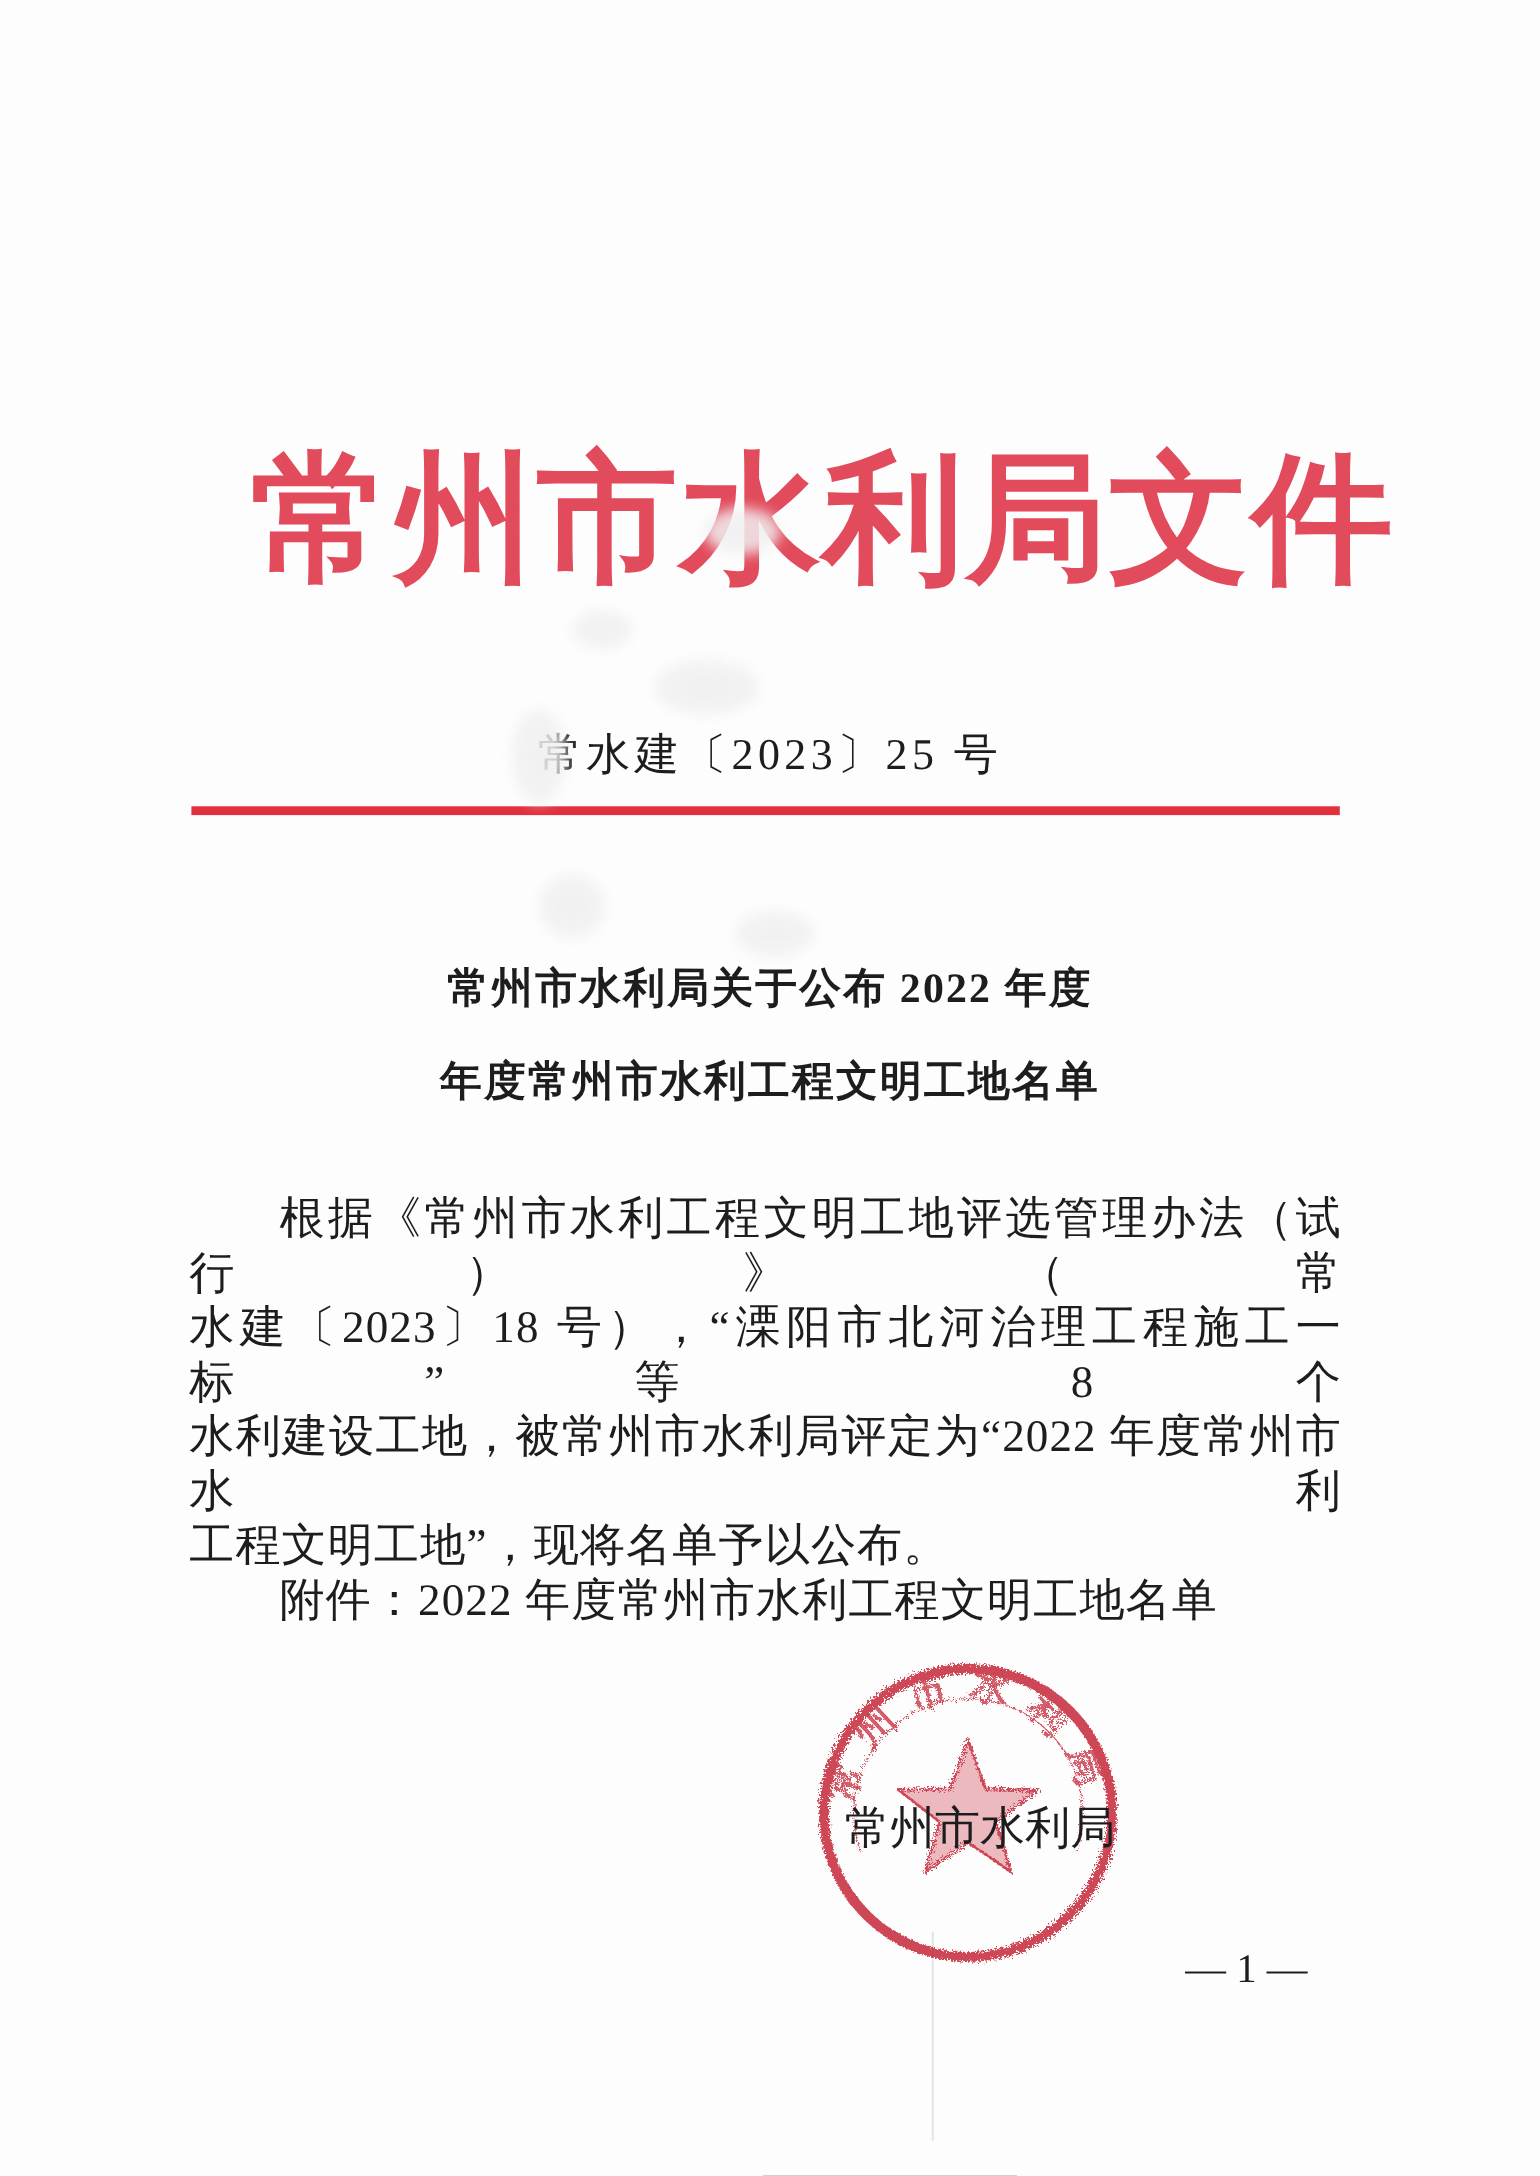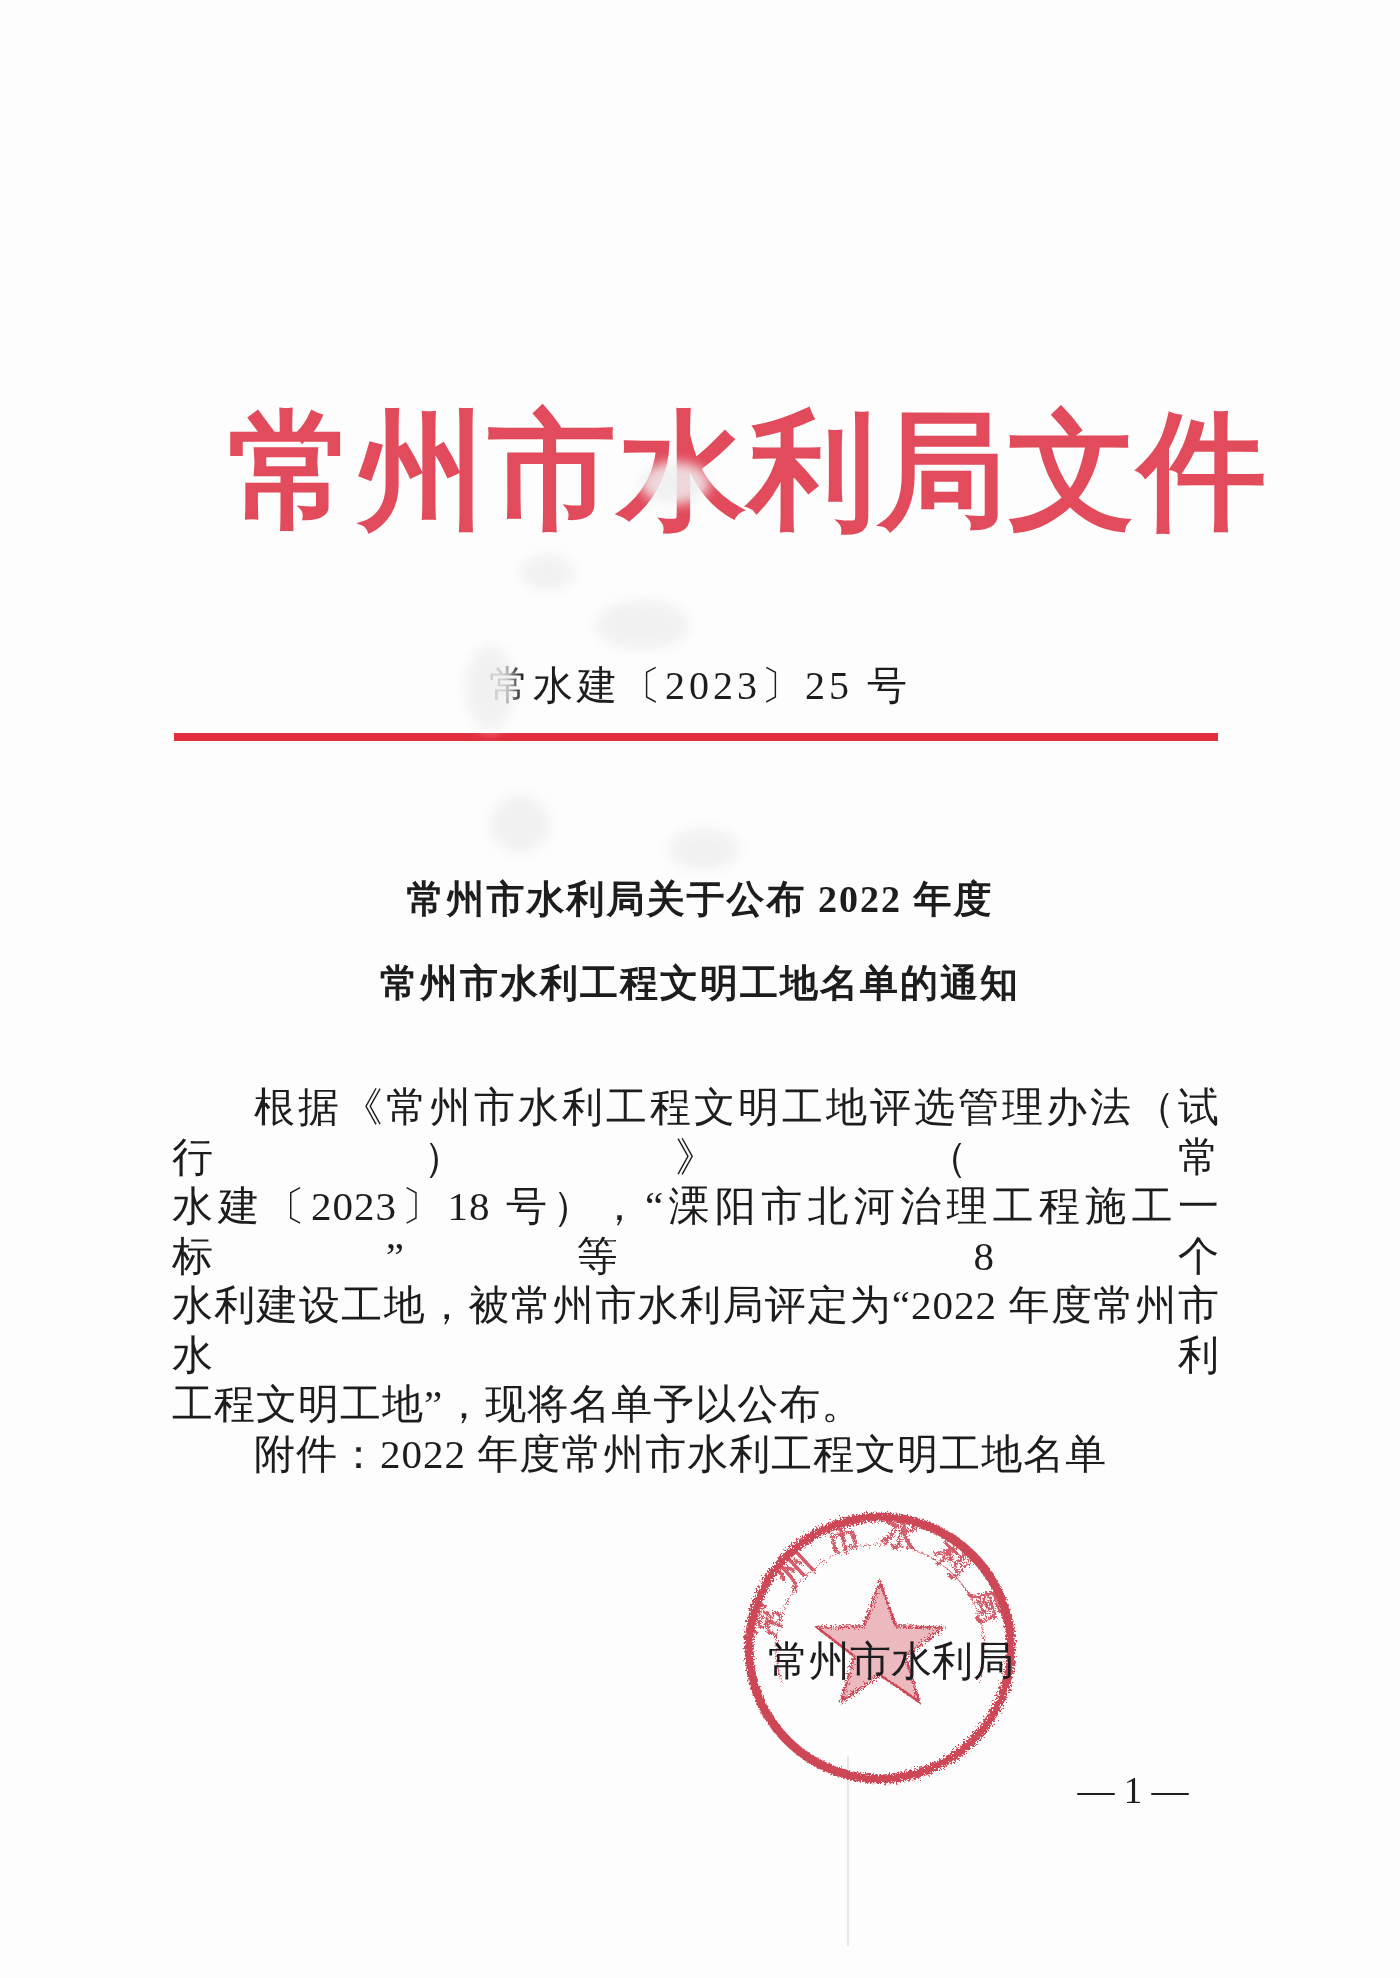--- a/index.html
+++ b/index.html
@@ -121,21 +121,21 @@
 
 <div class="page">
 
   <div class="abs masthead" style="color: rgb(226, 75, 92);">常州市水利局文件</div>
 
   <div class="abs docnum">常水建〔2023〕25 号</div>
 
   <div class="abs divider" style="background-color: rgb(226, 47, 61);"></div>
 
   <div class="abs title-line title-1">常州市水利局关于公布 2022 年度</div>
-  <div class="abs title-line title-2">常州市水利工程文明工地名单的通知</div>
+  <div class="abs title-line title-2">年度常州市水利工程文明工地名单</div>
 
   <div class="abs body-block">
     <div class="bline full indent">根据《常州市水利工程文明工地评选管理办法（试行）》（常</div>
     <div class="bline full">水建〔2023〕18 号），“溧阳市北河治理工程施工一标”等 8 个</div>
     <div class="bline full">水利建设工地，被常州市水利局评定为“2022 年度常州市水利</div>
     <div class="bline">工程文明工地”，现将名单予以公布。</div>
   </div>
 
   <div class="abs attachment">附件：2022 年度常州市水利工程文明工地名单</div>
 

